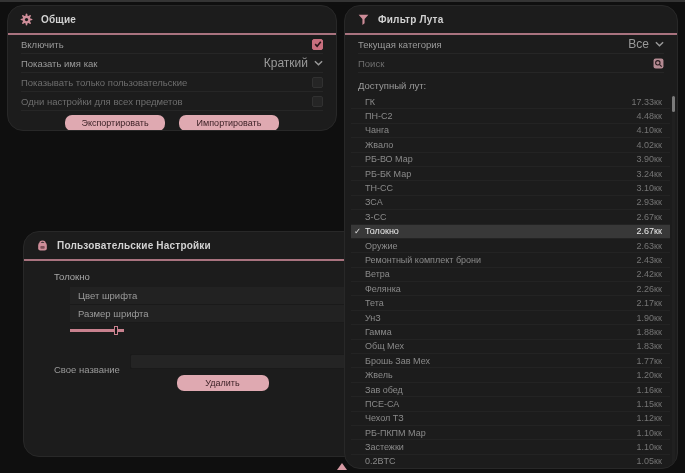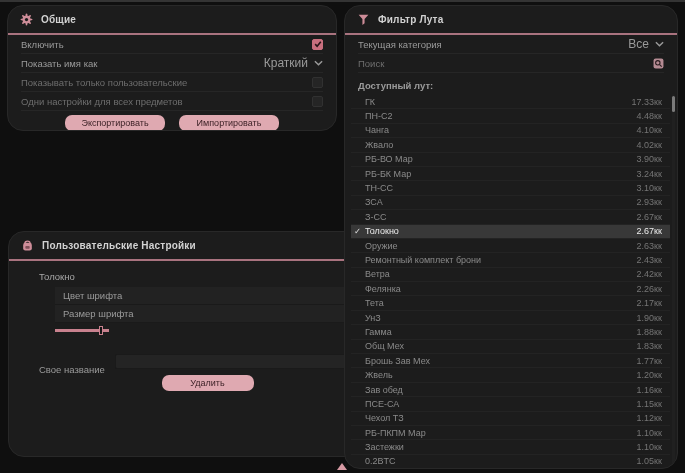--- a/index.html
+++ b/index.html
@@ -8,21 +8,21 @@
     background:#0f0f0f;
     font-family:"Liberation Sans",sans-serif;
     -webkit-font-smoothing:antialiased;
   }
   #top-strip{position:absolute;top:0;left:0;right:0;height:2px;background:#343434;}
   .panel{
     position:absolute;background:#1c1c1c;border:1px solid #282828;
     border-radius:16px;overflow:hidden;box-sizing:border-box;
   }
   #panel-general{left:7px;top:5px;width:330px;height:126px;}
-  #panel-custom{left:8px;top:231px;width:399px;height:226px;}
+  #panel-custom{left:23px;top:231px;width:399px;height:226px;}
   #panel-filter{left:344px;top:5px;width:334px;height:464px;}
 
   .panel-header{
     height:27px;display:flex;align-items:center;gap:8px;padding:0 12px;
     border-bottom:2px solid #a9737f;
   }
   .panel-title{color:#d2d2d2;font-size:10px;font-weight:bold;letter-spacing:.2px;}
 
   .row{
     display:flex;justify-content:space-between;align-items:center;
@@ -67,21 +67,21 @@
     color:#cfcfcf;font-size:9.5px;padding:0 4px;box-sizing:border-box;outline:none;
   }
   .delete-row{display:flex;justify-content:center;}
 
   
   .search-input{
     flex:1;background:transparent;border:none;outline:none;
     color:#cfcfcf;font-size:9.5px;padding:0;font-family:inherit;
   }
   .search-input::placeholder{color:#6f6f6f;}
-  .list-label{margin:7px 13px 4px;color:#9b9b9b;font-size:9.5px;font-weight:bold;}
+  .list-label{margin:7px 13px 4px;color:#9b9b9b;font-size:9.5px;}
   .loot-list{margin:0 7px 0 6px;}
   .loot-row{
     display:flex;justify-content:space-between;align-items:center;
     height:14.4px;padding:0 8px 0 14px;border-bottom:1px solid #232323;
     font-size:9px;position:relative;box-sizing:border-box;
   }
   .loot-row .name{color:#8a8a8a;white-space:nowrap;}
   .loot-row .val{color:#757575;white-space:nowrap;}
   .loot-row.selected{background:#383838;}
   .loot-row.selected .name,.loot-row.selected .val{color:#ececec;}

